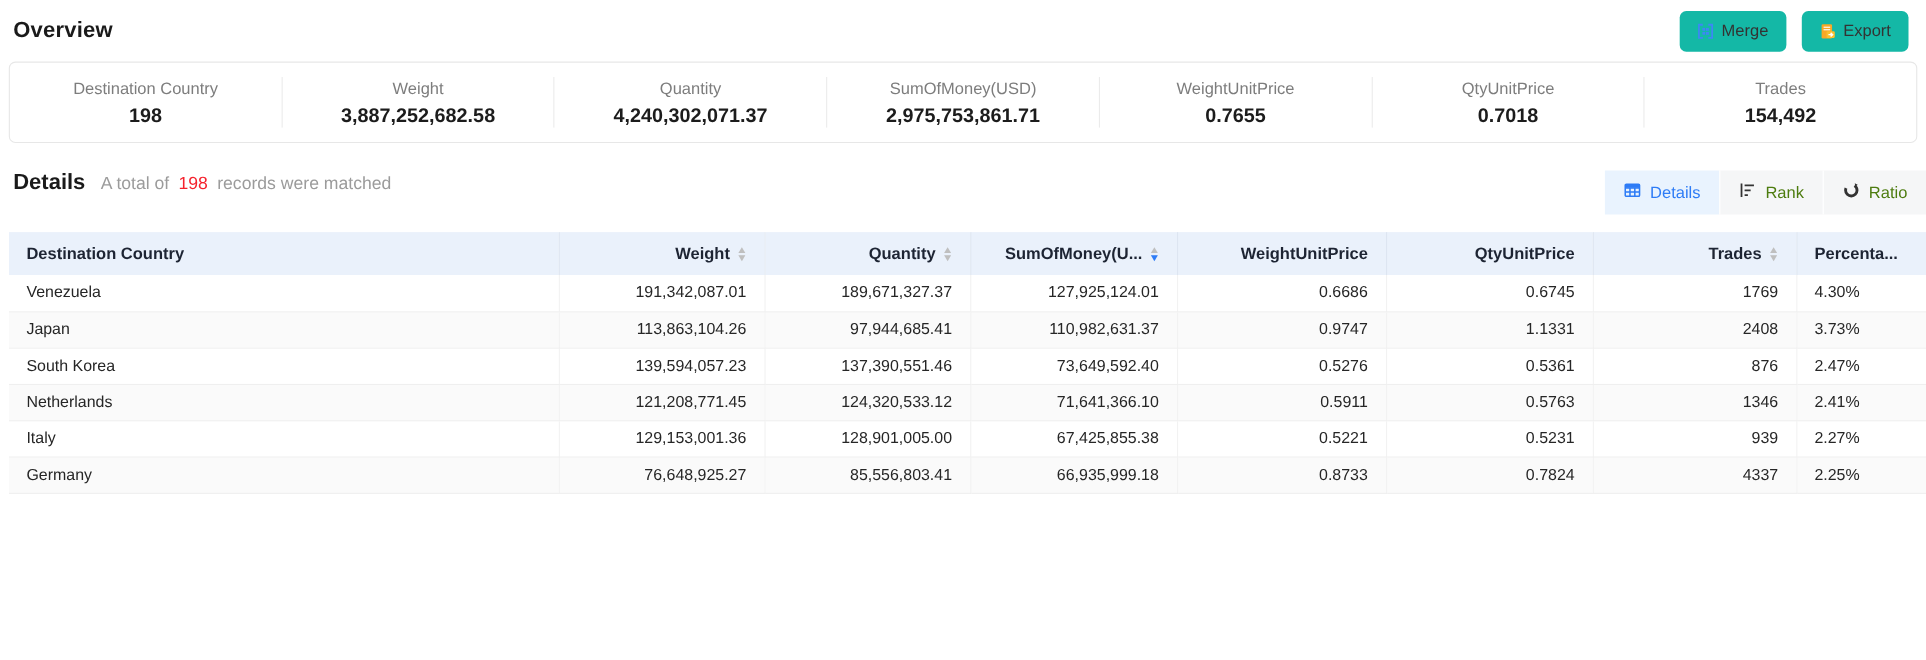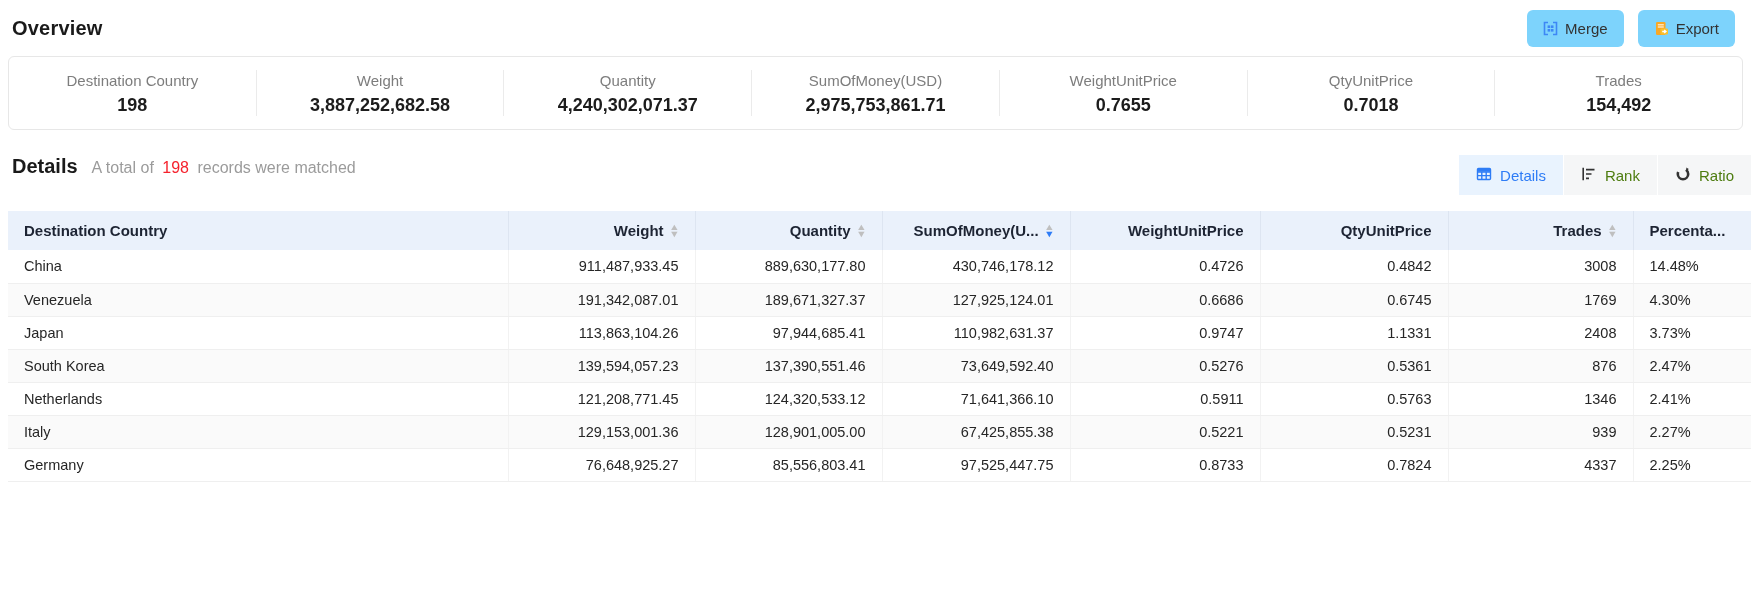--- a/index.html
+++ b/index.html
@@ -9,21 +9,21 @@
     font-family:"Liberation Sans", sans-serif;
     color:#262626;
   }
 
   
   .topbar { display:flex; align-items:center; justify-content:space-between; padding:8px 16px 0 12px; height:48px; }
   .page-title { font-size:20px; font-weight:bold; color:#1a1a1a; letter-spacing:.2px; }
   .topbar-actions { display:flex; gap:14px; }
   .soft-btn {
     display:inline-flex; align-items:center; gap:7px;
-    background:#7dd3fc; border:none; border-radius:6px;
+    background:#14b8a6; border:none; border-radius:6px;
     padding:0 16px; height:37px; font-size:15px; color:#333;
     font-family:inherit; cursor:pointer;
   }
   .soft-btn svg { display:block; }
 
   
   .stats-card {
     margin:8px 8px 0 8px;
     border:1px solid #e7e7e7; border-radius:6px;
     display:flex; align-items:stretch;
@@ -236,30 +236,20 @@
                 <span class="caret">▼</span>
               </span>
             </span></th>
           <th class="al"><span class="th-inner">
               <span>Percenta...</span>
             </span></th>
         </tr>
       </thead>
     <tbody>
         <tr>
-          <td class="al">China</td>
-          <td>911,487,933.45</td>
-          <td>889,630,177.80</td>
-          <td>430,746,178.12</td>
-          <td>0.4726</td>
-          <td>0.4842</td>
-          <td>3008</td>
-          <td class="al">14.48%</td>
-        </tr>
-        <tr>
           <td class="al">Venezuela</td>
           <td>191,342,087.01</td>
           <td>189,671,327.37</td>
           <td>127,925,124.01</td>
           <td>0.6686</td>
           <td>0.6745</td>
           <td>1769</td>
           <td class="al">4.30%</td>
         </tr>
         <tr>
@@ -299,21 +289,21 @@
           <td>67,425,855.38</td>
           <td>0.5221</td>
           <td>0.5231</td>
           <td>939</td>
           <td class="al">2.27%</td>
         </tr>
         <tr>
           <td class="al">Germany</td>
           <td>76,648,925.27</td>
           <td>85,556,803.41</td>
-          <td>97,525,447.75</td>
+          <td>66,935,999.18</td>
           <td>0.8733</td>
           <td>0.7824</td>
           <td>4337</td>
           <td class="al">2.25%</td>
         </tr>
       </tbody>
   </table>
 </div>
 
 </body></html>

